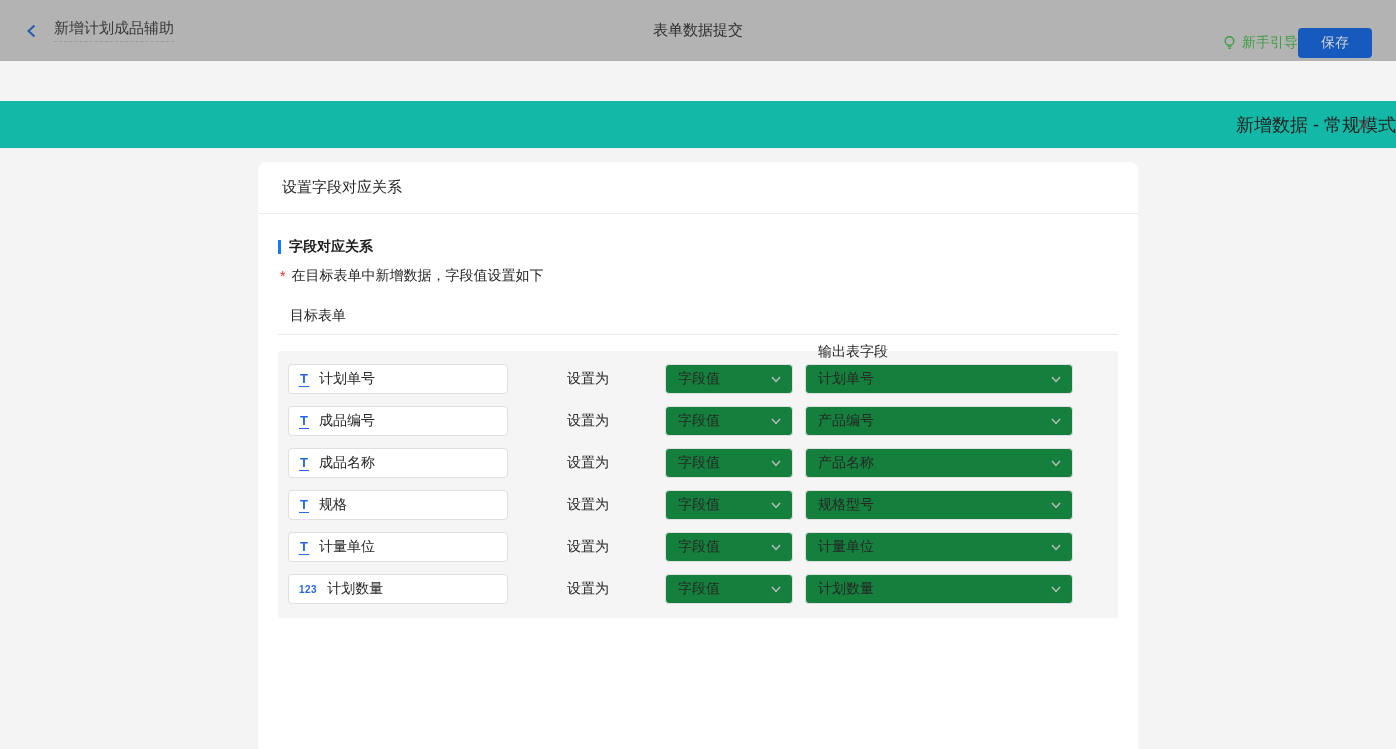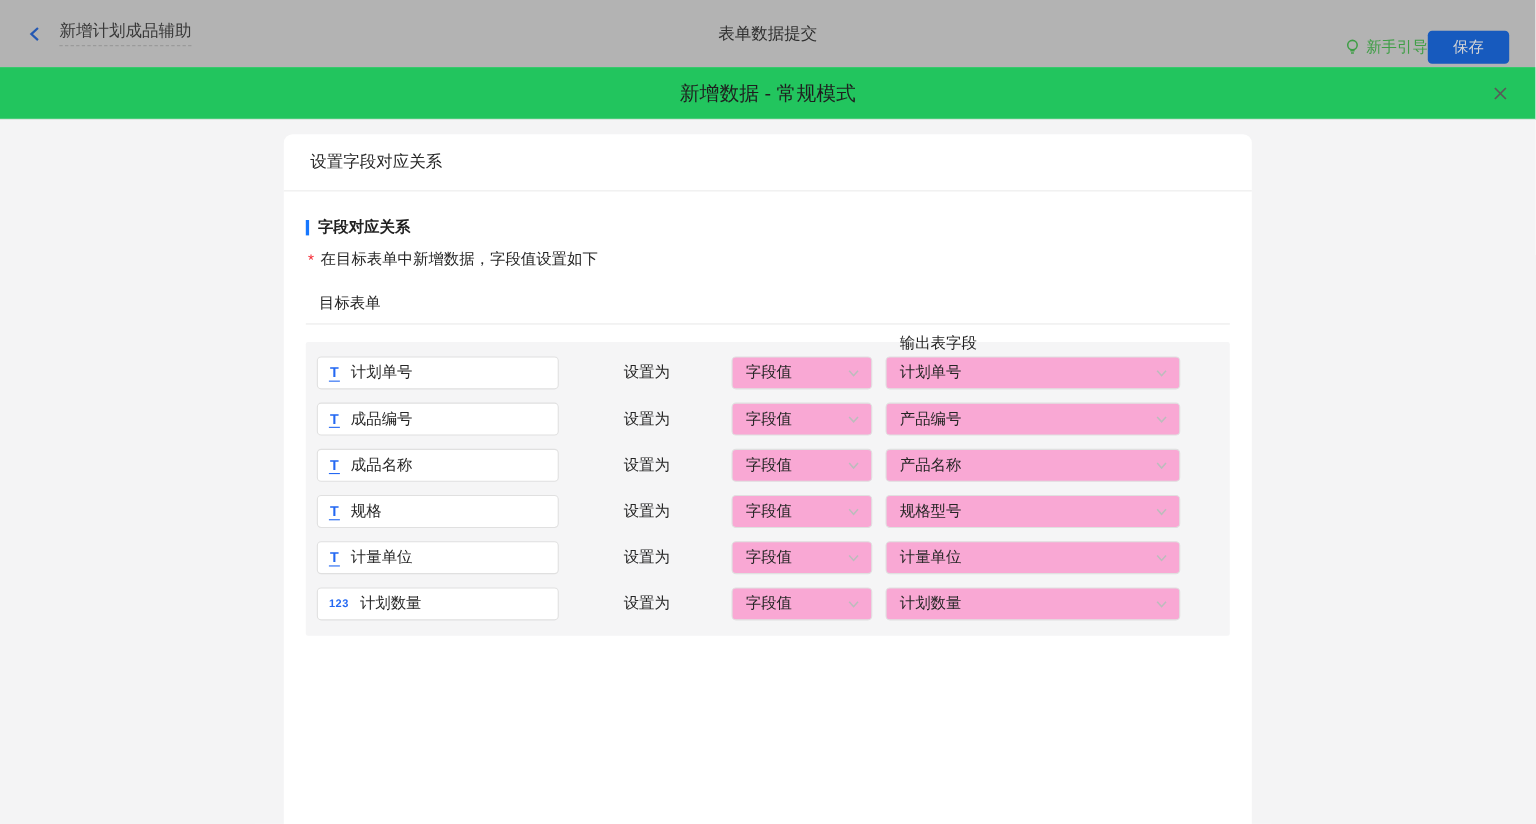--- a/index.html
+++ b/index.html
@@ -16,23 +16,23 @@
     border-bottom:1px dashed #9a9a9a; }
   .topbar-center { position:absolute; left:0; right:0; text-align:center;
     font-size:15px; color:#2f2f2f; pointer-events:none; }
   .topbar-right { margin-left:auto; display:flex; align-items:center; z-index:1;margin-top:24px; }
   .guide { display:flex; align-items:center; gap:5px; font-size:14px; color:#3f9e46; cursor:pointer; }
   .save-btn { width:74px; height:30px; border:none; border-radius:4px;
     background:#175abe; color:#d4d4d4; font-size:14px; cursor:pointer;
     font-family:inherit; }
 
   
-  .modal-head { height:48px; background:#22c55e; position:relative;
-    display:flex; align-items:center; justify-content:center;
-    border-bottom:1px solid #ececec; }
+  .modal-head { height:48px; background:#14b8a6; position:relative;
+    display:flex; align-items:center; justify-content:flex-end;
+    border-bottom:1px solid #ececec;margin-top:40px; }
   .modal-title { font-size:18px; font-weight:500; color:#1f1f1f; }
   .modal-close { position:absolute; right:22px; top:14px; width:20px; height:20px;
     display:flex; align-items:center; justify-content:center; cursor:pointer; }
 
   
   .page-body { height:657px; }
   .card { width:880px; height:635px; margin:13px auto 0; background:#ffffff;
     border-radius:8px; display:flex; flex-direction:column; }
   .card-head { height:52px; flex:none; display:flex; align-items:center;
     padding:0 24px; font-size:15px; color:#262626;
@@ -55,21 +55,21 @@
     padding:13px 10px 2px; }
   .map-row { display:flex; align-items:center; height:30px; margin-bottom:12px; }
   .field-box { width:220px; height:30px; background:#ffffff;
     border:1px solid #e0e0e0; border-radius:4px; display:flex;
     align-items:center; padding:0 10px; gap:10px; cursor:pointer; }
   .field-box .fname { font-size:14px; color:#262626; }
   .icon-text { color:#2468f2; font-size:13px; font-weight:bold; line-height:13px;
     border-bottom:1.5px solid #2468f2; padding:0 1px 1px; }
   .icon-num { color:#2468f2; font-size:10px; font-weight:bold; letter-spacing:0.5px; }
   .set-label { margin-left:59px; font-size:14px; color:#262626; width:44px; flex:none; }
-  .select { height:30px; background:#f9a8d4; border:1px solid #e0e0e0;
+  .select { height:30px; background:#15803d; border:1px solid #e0e0e0;
     border-radius:4px; display:flex; align-items:center; justify-content:space-between;
     padding:0 10px 0 12px; cursor:pointer; }
   .select .sval { font-size:14px; color:#262626; }
   .sel-type { width:128px; margin-left:54px; flex:none; }
   .sel-out { width:268px; margin-left:12px; flex:none; }
 
   
   .card-foot { flex:none; height:59px; border-top:1px solid #ececec;
     display:flex; align-items:center; justify-content:center; gap:10px; }
   .btn { height:32px; border-radius:4px; font-size:14px; cursor:pointer;

